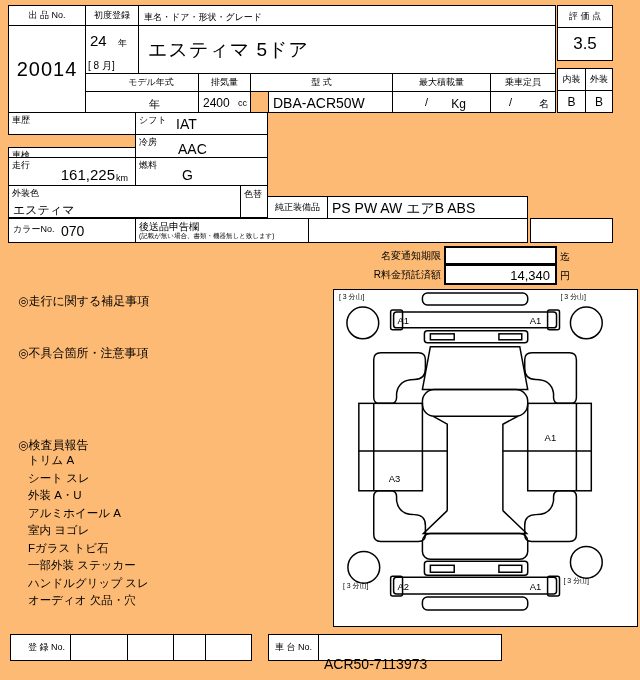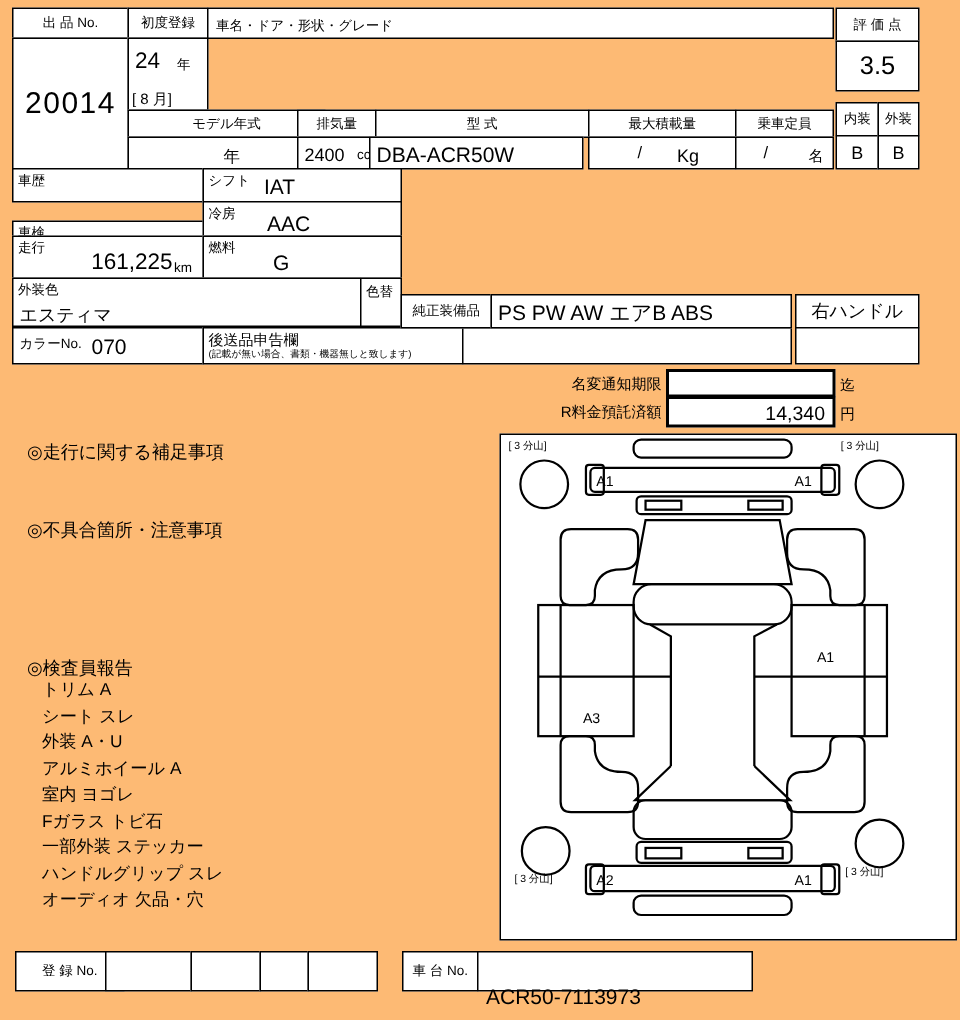--- a/index.html
+++ b/index.html
@@ -24,35 +24,38 @@
   <div class="box hdr" style="left:85px;top:5px;width:54px;height:21px;">初度登録</div>
   <div class="box" style="left:85px;top:25px;width:54px;height:49px;">
     <span class="txt" style="left:4px;top:6px;font-size:15px;">24</span>
     <span class="txt" style="left:32px;top:11px;font-size:9px;">年</span>
     <span class="txt" style="left:2px;top:33px;font-size:10px;">[ 8 月]</span>
   </div>
 
   <div class="box" style="left:138px;top:5px;width:418px;height:21px;">
     <span class="txt" style="left:5px;top:5px;font-size:9px;">車名・ドア・形状・グレード</span>
   </div>
+  <div class="box" style="left:138px;top:25px;width:418px;height:49px;">
+    <span class="txt" style="left:9px;top:11px;font-size:19px;letter-spacing:1px;">エスティマ 5ドア</span>
+  </div>
 
   <div class="box hdr" style="left:85px;top:73px;width:132px;height:19px;">モデル年式</div>
   <div class="box hdr" style="left:198px;top:73px;width:53px;height:19px;">排気量</div>
   <div class="box hdr" style="left:250px;top:73px;width:143px;height:19px;">型      式</div>
   <div class="box hdr" style="left:392px;top:73px;width:99px;height:19px;">最大積載量</div>
   <div class="box hdr" style="left:490px;top:73px;width:66px;height:19px;">乗車定員</div>
 
   <div class="box" style="left:85px;top:91px;width:114px;height:22px;">
     <span class="txt" style="right:38px;top:5px;font-size:11px;">年</span>
   </div>
   <div class="box" style="left:198px;top:91px;width:53px;height:22px;">
     <span class="txt" style="left:4px;top:4px;font-size:12px;">2400</span>
     <span class="txt" style="right:3px;top:6px;font-size:9px;">cc</span>
   </div>
-  <div class="box" style="left:246px;top:91px;width:143px;height:22px;padding-left:48px;">
+  <div class="box" style="left:268px;top:91px;width:143px;height:22px;padding-left:48px;">
     <span class="txt" style="left:4px;top:3px;font-size:14px;">DBA-ACR50W</span>
   </div>
   <div class="box" style="left:392px;top:91px;width:99px;height:22px;">
     <span class="txt" style="left:32px;top:4px;font-size:11px;">/</span>
     <span class="txt" style="right:24px;top:5px;font-size:12px;text-align:center;">Kg</span>
   </div>
   <div class="box" style="left:490px;top:91px;width:66px;height:22px;">
     <span class="txt" style="left:18px;top:4px;font-size:11px;">/</span>
     <span class="txt" style="right:6px;top:5px;font-size:10px;">名</span>
   </div>
@@ -102,21 +105,20 @@
   <div class="box" style="left:135px;top:218px;width:174px;height:25px;">
     <span class="txt" style="left:3px;top:1px;font-size:10px;">後送品申告欄</span>
     <span class="txt" style="left:3px;top:13px;font-size:6.5px;">(記載が無い場合、書類・機器無しと致します)</span>
   </div>
   <div class="box" style="left:308px;top:218px;width:220px;height:25px;"></div>
 
   <div class="box hdr" style="left:267px;top:196px;width:61px;height:23px;">純正装備品</div>
   <div class="box" style="left:327px;top:196px;width:201px;height:23px;">
     <span class="txt" style="left:4px;top:3px;font-size:14px;">PS PW AW エアB ABS</span>
   </div>
-  <div class="box ctr" style="left:530px;top:196px;width:83px;height:23px;font-size:12px;">右ハンドル</div>
   <div class="box" style="left:530px;top:218px;width:83px;height:25px;"></div>
 
   <div class="txt" style="left:330px;top:249px;width:111px;font-size:10px;text-align:right;white-space:normal;">名変通知期限</div>
   <div class="box2" style="left:444px;top:246px;width:113px;height:19px;"></div>
   <span class="txt" style="left:560px;top:250px;font-size:10px;">迄</span>
 
   <div class="txt" style="left:330px;top:268px;width:111px;font-size:10px;text-align:right;white-space:normal;">R料金預託済額</div>
   <div class="box2" style="left:444px;top:264px;width:113px;height:21px;text-align:right;">
     <span class="txt" style="right:5px;top:2px;font-size:13px;">14,340</span>
   </div>

